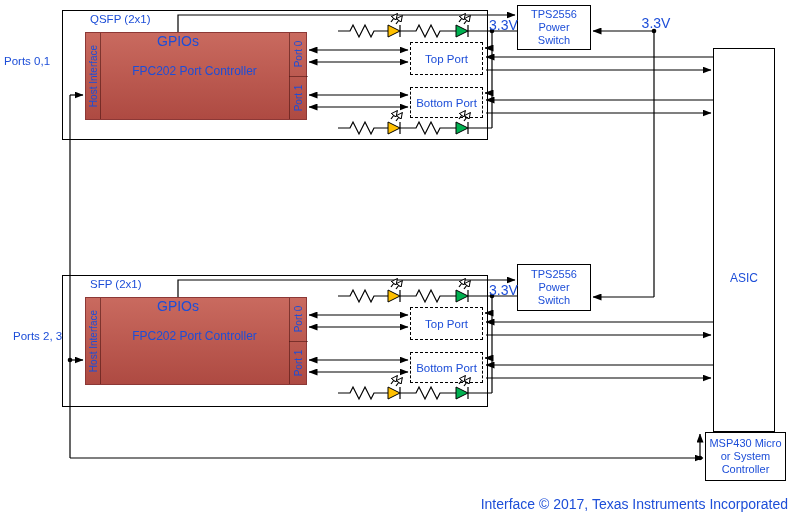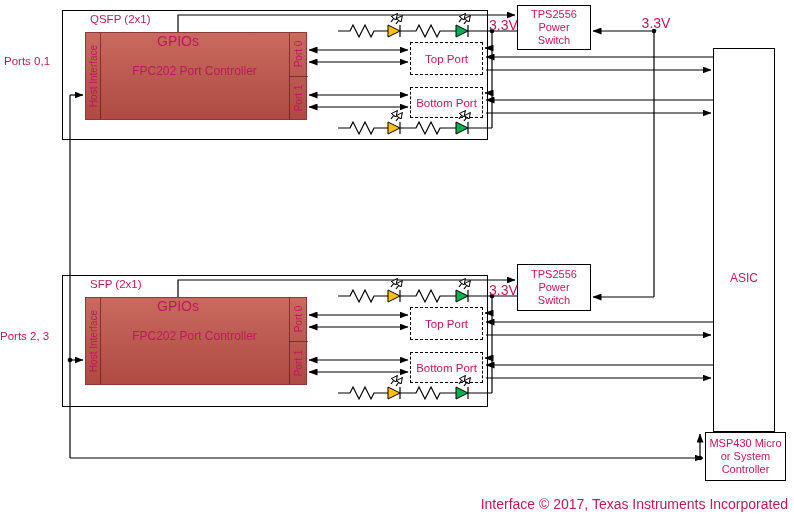--- a/index.html
+++ b/index.html
@@ -1,18 +1,18 @@
 <!DOCTYPE html>
 <html><head>
 <meta charset="utf-8">
 <style>
   *{box-sizing:border-box;margin:0;padding:0}
   html,body{background:#fff}
   .canvas{position:relative;width:794px;height:515px;background:#fff;overflow:hidden;
-          font-family:"Liberation Sans","DejaVu Sans",sans-serif;color:#be185d}
+          font-family:"Liberation Sans","DejaVu Sans",sans-serif;color:#1d4ed8}
   svg.wires{position:absolute;left:0;top:0}
   .box{position:absolute;border:1px solid #000;background:transparent}
   .solid{background:#fff}
   .dashed{position:absolute;border:1px dashed #000;background:transparent;
           display:flex;align-items:center;justify-content:center;font-size:11.5px}
   .flexc{display:flex;align-items:center;justify-content:center;text-align:center;
          font-size:11px;line-height:1.18}
   .controller-box{position:absolute;border:1px solid #8c3836;background:#bf4f48}
   .divider-v{position:absolute;top:0;bottom:0;width:1px;background:rgba(70,15,12,.55)}
   .divider-h{position:absolute;height:1px;background:rgba(70,15,12,.55)}
@@ -182,17 +182,17 @@
   <div class="label small center" style="left:489px;top:282px;width:28px">3.3V</div>
 
   <div class="label small center" style="left:636px;top:15px;width:40px">3.3V</div>
 
   <div class="box solid" style="left:713px;top:48px;width:62px;height:384px"></div>
   <div class="label center" style="left:713px;top:271px;width:62px;font-size:12px">ASIC</div>
 
   <div class="box solid flexc" style="left:705px;top:432px;width:81px;height:49px;padding:0 1px">MSP430 Micro or System Controller</div>
 
   <div class="label" style="left:4px;top:55px">Ports 0,1</div>
-  <div class="label" style="left:0;top:330px">Ports 2, 3</div>
+  <div class="label" style="left:13px;top:330px">Ports 2, 3</div>
 
   <div class="label right small" style="left:388px;top:496px;width:400px">Interface © 2017, Texas Instruments Incorporated</div>
 
 </div>
 
 </body></html>

